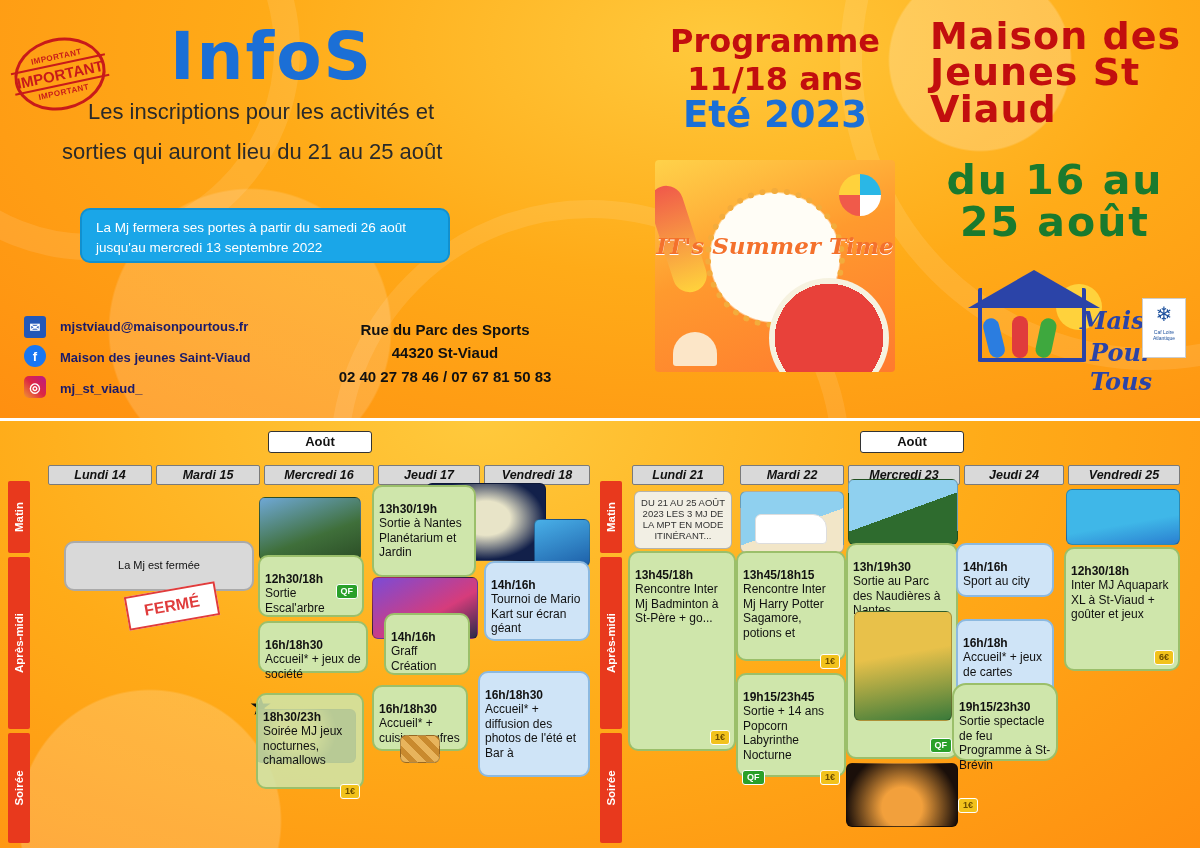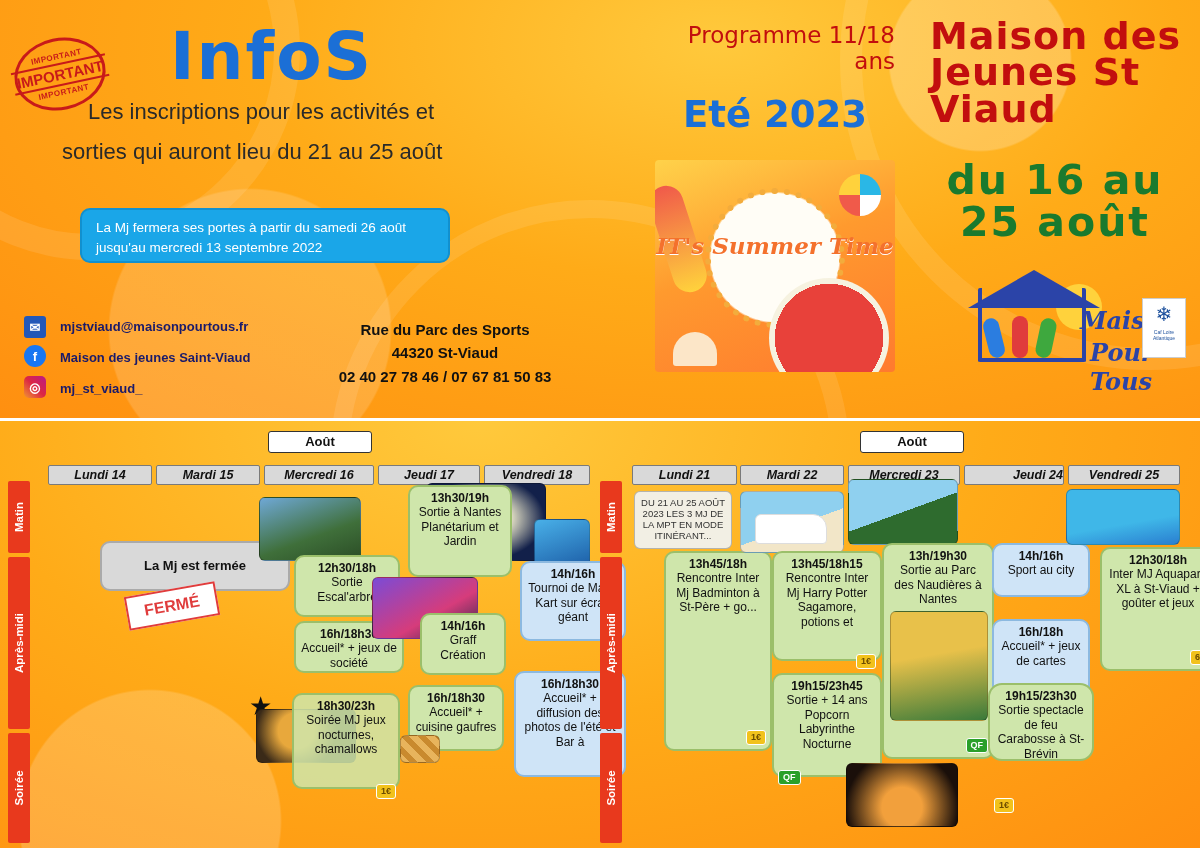--- a/index.html
+++ b/index.html
@@ -59,22 +59,22 @@
   #ic-ig   { left:24px; top:376px; background:linear-gradient(45deg,#f09433,#dc2743,#bc1888); }
   #c-mail { left:60px; top:319px; }
   #c-fb   { left:60px; top:350px; }
   #c-ig   { left:60px; top:381px; color:#1a1a6a; }
 
   #addr {
     position:absolute; left:300px; top:318px; width:290px; text-align:center;
     font-size:15px; font-weight:bold; color:#111; line-height:1.55;
   }
 
-  #prog-line1 { position:absolute; left:655px; top:22px; width:240px; text-align:right;
-    font-size:23px; font-weight:normal; color:#c20e0e; font-family:"DejaVu Sans", sans-serif; }
+  #prog-line1 { position:absolute; left:655px; top:22px; width:240px; text-align:center;
+    font-size:32px; font-weight:bold; color:#c20e0e; font-family:"DejaVu Sans", sans-serif; }
   #prog-line2 { position:absolute; left:655px; top:93px; width:240px; text-align:center;
     font-size:37px; font-weight:bold; color:#1b6fd6; font-family:"DejaVu Sans", sans-serif; }
 
   #mj-title {
     position:absolute; left:930px; top:18px; width:255px;
     font-size:38px; line-height:0.96; font-weight:bold; color:#c20e0e;
     font-family:"DejaVu Sans", sans-serif; letter-spacing:1px;
   }
   #dates-title {
     position:absolute; left:930px; top:160px; width:250px; text-align:center;
@@ -173,23 +173,23 @@
   }
 
   .side-label {
     position:absolute; left:8px; width:22px; background:#e8391d; color:#fff;
     font-size:11.5px; font-weight:bold; border-radius:2px;
     display:flex; align-items:center; justify-content:center;
   }
   .side-label span { transform:rotate(-90deg); white-space:nowrap; }
 
   .card {
-    position:absolute; border-radius:10px; padding:4px 5px;
-    font-size:12px; line-height:1.2; text-align:center; color:#111;
-    border:2px solid #9bbf6a; background:#cfe6ab;margin-left:36px;
+    position:absolute; border-radius:10px; padding:15px 5px;
+    font-size:12px; line-height:1.2; text-align:left; color:#111;
+    border:2px solid #9bbf6a; background:#cfe6ab;
   }
   .card.blue { background:#cfe4f7; border-color:#8cb9e0; }
   .card.gray { background:#d9d9d9; border-color:#aaa; }
   .t { font-weight:bold; }
 
   .photo {
     position:absolute; border-radius:6px; overflow:hidden; border:1px solid rgba(0,0,0,0.25);
   }
   .tag {
     position:absolute; background:#2aa02a; color:#fff; font-size:9px; font-weight:bold;
@@ -288,21 +288,21 @@
 
   <div class="week" id="week1">
     <div class="month-pill" id="month1">Août</div>
 
     <div class="day-head" style="left:42px;  width:104px;">Lundi 14</div>
     <div class="day-head" style="left:150px; width:104px;">Mardi 15</div>
     <div class="day-head" style="left:258px; width:110px;">Mercredi 16</div>
     <div class="day-head" style="left:372px; width:102px;">Jeudi 17</div>
     <div class="day-head" style="left:478px; width:106px;">Vendredi 18</div>
 
-    <div class="card gray" style="left:58px; top:120px; width:190px; height:50px; display:flex; align-items:center; justify-content:center; font-size:13px; font-weight:bold;">La Mj est fermée</div>
+    <div class="card gray" style="left:58px; top:120px; width:190px; height:50px; display:flex; align-items:center; justify-content:center; font-size:11px; font-weight:normal;">La Mj est fermée</div>
     <div id="ferme-sign" style="left:120px; top:168px; position:absolute;">FERMÉ</div>
 
     <div class="photo" style="left:253px; top:76px; width:102px; height:64px;
          background:linear-gradient(160deg,#6fa8d6 0%,#3f6f3a 60%,#2b4d26 100%);"></div>
     <div class="card" style="left:252px; top:134px; width:106px; height:62px;">
       <div class="t">12h30/18h</div>
       <div>Sortie Escal'arbre</div>
       <div class="tag" style="right:4px; bottom:16px;">QF</div>
     </div>
     <div class="card" style="left:252px; top:200px; width:110px; height:52px;">
@@ -356,24 +356,24 @@
   <div class="side-label" style="left:600px; top:136px; height:172px;">
       <span>Après-midi</span>
     </div>
   <div class="side-label" style="left:600px; top:312px; height:110px;">
       <span>Soirée</span>
     </div>
 
   <div class="week" id="week2">
     <div class="month-pill" id="month2">Août</div>
 
-    <div class="day-head" style="left:36px;  width:105px;">Lundi 21</div>
+    <div class="day-head" style="left:36px;  width:92px;">Lundi 21</div>
     <div class="day-head" style="left:144px; width:104px;">Mardi 22</div>
     <div class="day-head" style="left:252px; width:112px;">Mercredi 23</div>
-    <div class="day-head" style="left:368px; width:100px;text-align:right;">Jeudi 24</div>
+    <div class="day-head" style="left:368px; width:100px;">Jeudi 24</div>
     <div class="day-head" style="left:472px; width:112px;">Vendredi 25</div>
 
     <div class="photo" style="left:38px; top:70px; width:98px; height:58px; background:#f2efe4;">
       <div class="tiny" style="padding:6px 4px; color:#333; line-height:1.15; text-align:center;">DU 21 AU 25 AOÛT 2023 LES 3 MJ DE LA MPT EN MODE ITINÉRANT...</div>
     </div>
     <div class="card" style="left:32px; top:130px; width:108px; height:200px;">
       <div class="t">13h45/18h</div>
       <div>Rencontre Inter Mj Badminton à St-Père + go...</div>
       <div class="coin" style="right:4px; bottom:4px;">1€</div>
     </div>
@@ -409,21 +409,21 @@
     <div class="card blue" style="left:360px; top:122px; width:98px; height:54px;">
       <div class="t">14h/16h</div>
       <div>Sport au city</div>
     </div>
     <div class="card blue" style="left:360px; top:198px; width:98px; height:84px;">
       <div class="t">16h/18h</div>
       <div>Accueil* + jeux de cartes</div>
     </div>
     <div class="card" style="left:356px; top:262px; width:106px; height:78px;border-radius:14px;">
       <div class="t">19h15/23h30</div>
-      <div>Sortie spectacle de feu Carabosse à St-Brévin</div>
+      <div>Sortie spectacle de feu Programme à St-Brévin</div>
       <div class="coin" style="left:4px; bottom:-54px;">1€</div>
     </div>
 
     <div class="photo" style="left:470px; top:68px; width:114px; height:56px;
          background:linear-gradient(170deg,#3fb7e8 0 60%, #2a7fd0 100%);"></div>
     <div class="card" style="left:468px; top:126px; width:116px; height:124px;">
       <div class="t">12h30/18h</div>
       <div>Inter MJ Aquapark XL à St-Viaud + goûter et jeux</div>
       <div class="coin" style="right:4px; bottom:4px;">6€</div>
     </div>

